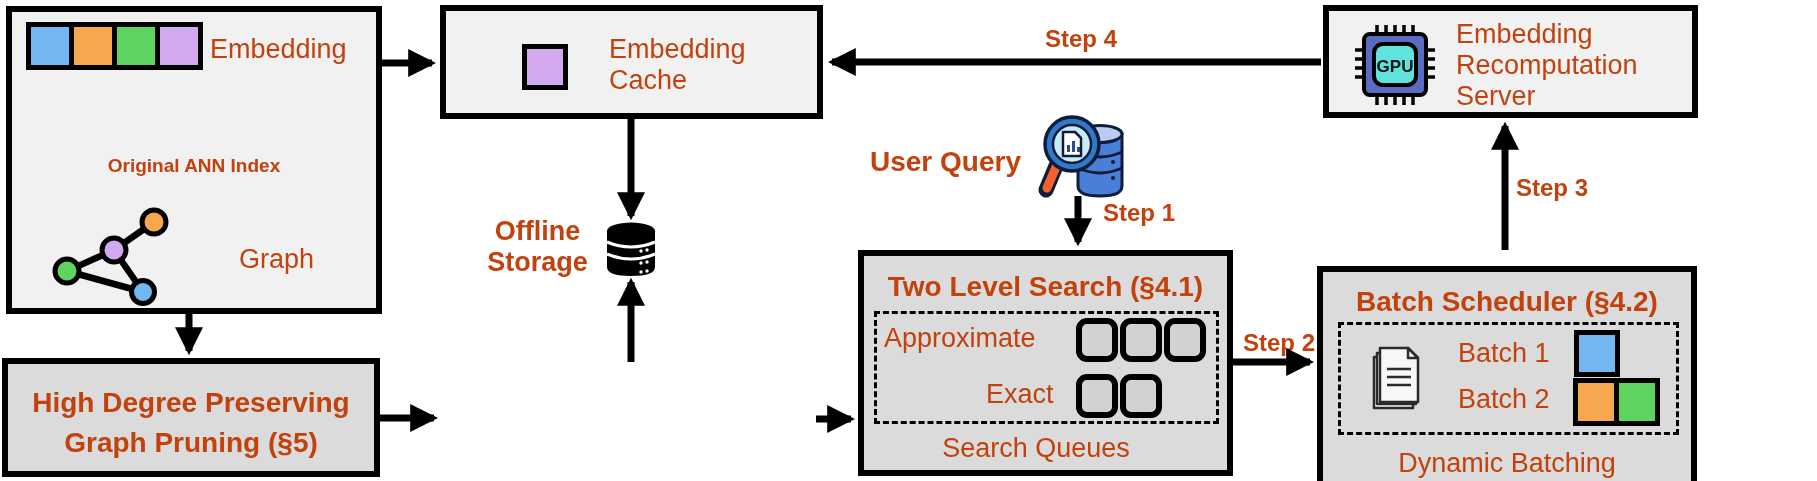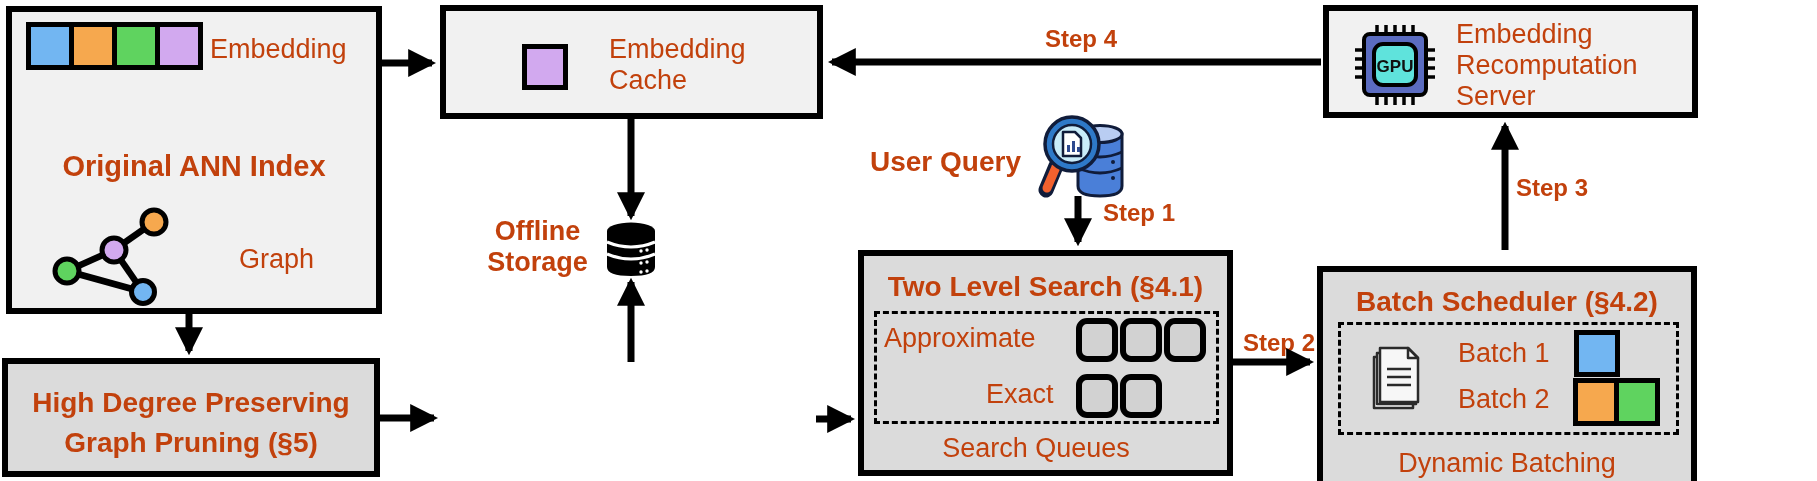--- a/index.html
+++ b/index.html
@@ -33,21 +33,21 @@
 <div id="canvas">
 
   <div class="box light" style="left:6px;top:6px;width:376px;height:308px;">
     <div class="embstrip" style="left:14px;top:10px;">
       <span class="c-blue"></span>
         <span class="c-orange"></span>
         <span class="c-green"></span>
         <span class="c-purple"></span>
     </div>
     <div class="t reg" style="left:198px;top:22px;">Embedding</div>
-    <div class="t title" style="left:0;top:138px;width:364px;font-size:29px;">Original ANN Index</div>
+    <div class="t title" style="left:0;top:138px;width:364px;font-size:19px;">Original ANN Index</div>
     <svg class="icon" style="left:35px;top:185px;" width="150" height="118" viewBox="0 0 150 118">
       <g stroke="#000" stroke-width="6.5">
         <line x1="67" y1="53" x2="107" y2="25"></line>
         <line x1="67" y1="53" x2="20" y2="74"></line>
         <line x1="67" y1="53" x2="96" y2="95"></line>
         <line x1="20" y1="74" x2="96" y2="95"></line>
       </g>
       <g stroke="#000" stroke-width="5">
         <circle cx="107" cy="25" r="12" fill="#f6a84e"></circle>
         <circle cx="67" cy="53" r="12" fill="#d2a9ef"></circle>

